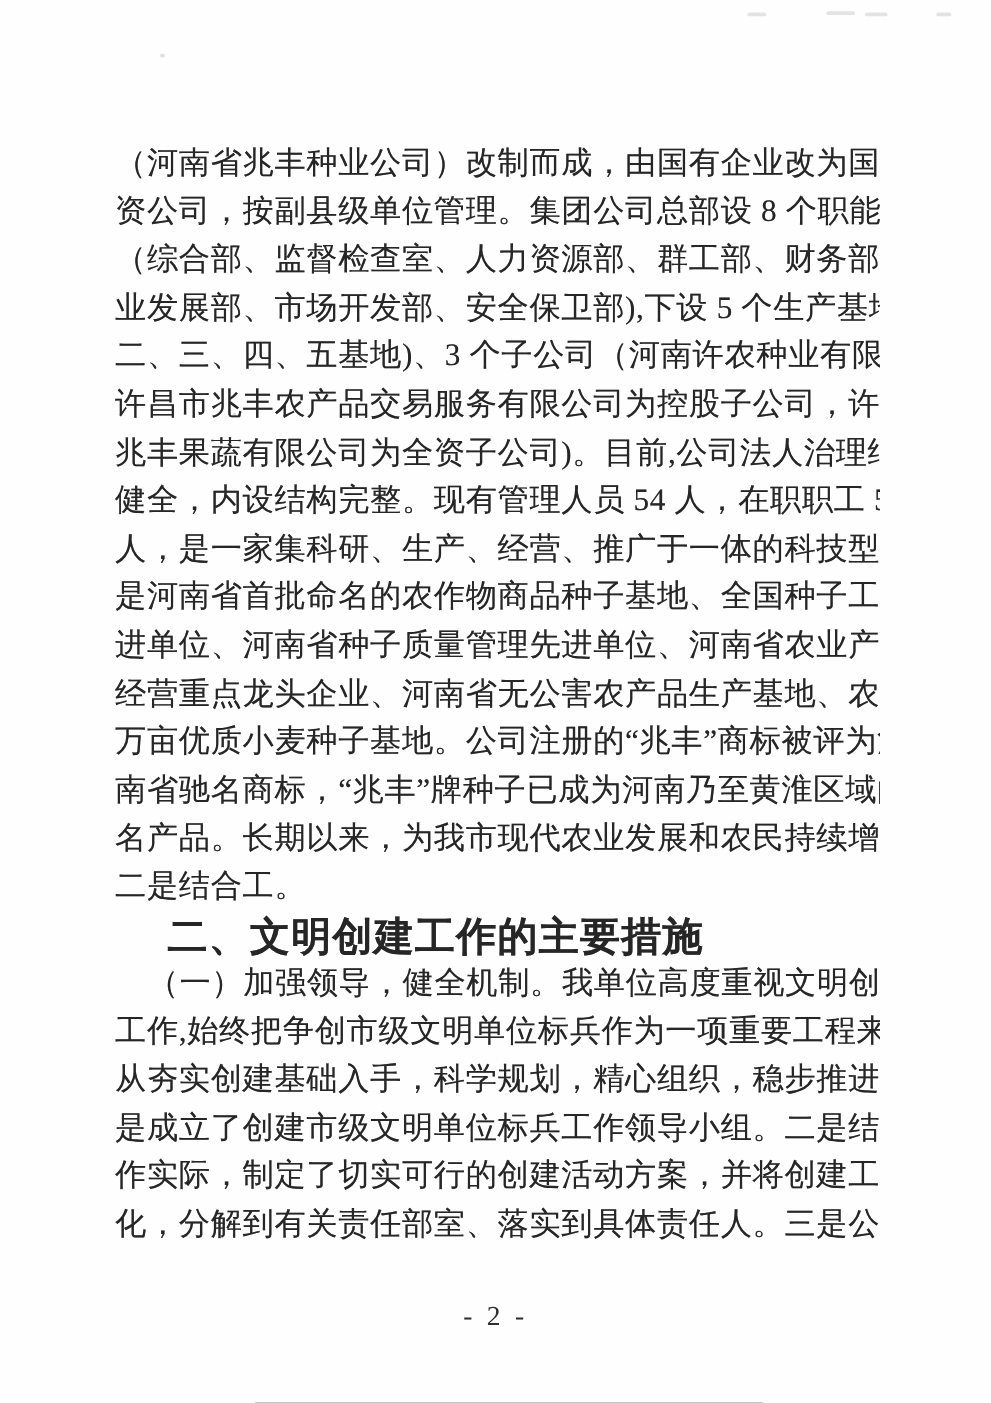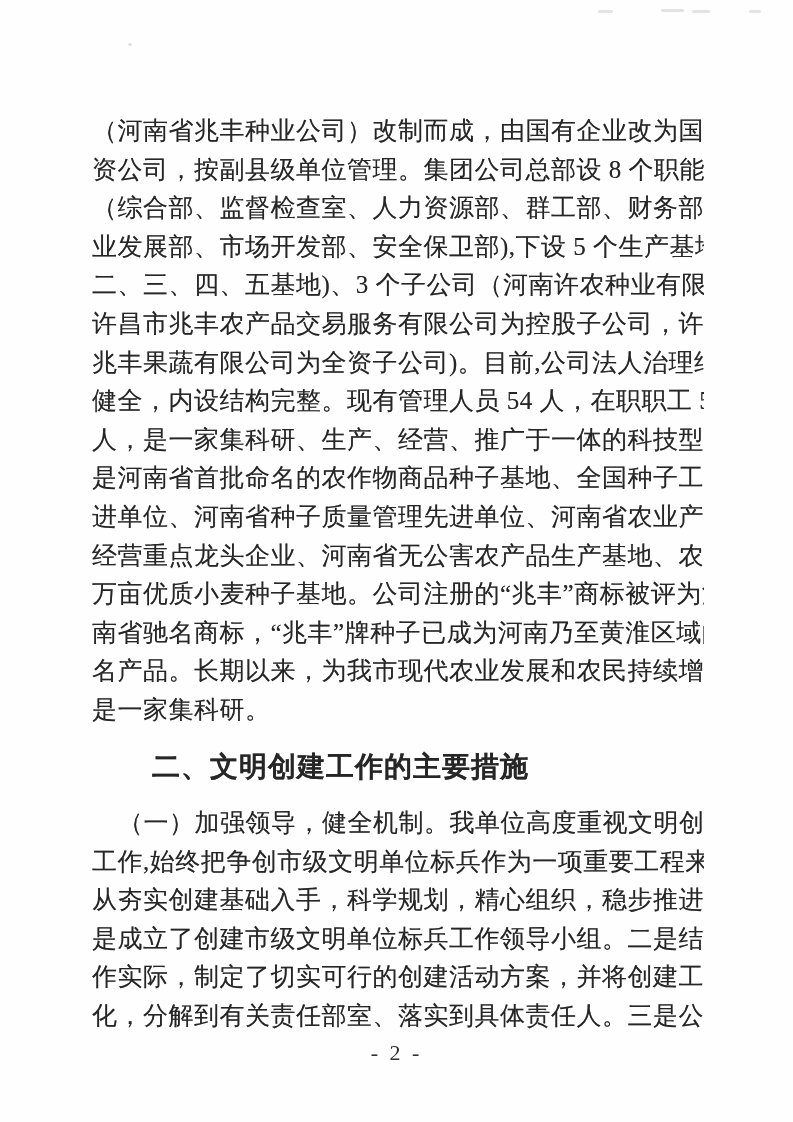--- a/index.html
+++ b/index.html
@@ -33,24 +33,24 @@
     white-space: nowrap;
     overflow: hidden;
     
     text-shadow: 0 0 0.5px rgba(40,40,40,0.45);
   }
   .line.short {
     text-align: left;
     text-align-last: left;
   }
   .section-heading {
-    margin: 18px;
+    margin: 0;
     height: 38.6px;
     line-height: 38.6px;
-    font-size: 28px;
+    font-size: 32px;
     font-weight: bold;
     letter-spacing: 1px;
     padding-left: 42px;
     text-shadow: 0 0 0.5px rgba(20,20,20,0.6);
   }
   .lead-line {
     text-indent: 26px;
   }
   .lead-bold {
     font-weight: normal;
@@ -105,21 +105,21 @@
         <div class="line">许昌市兆丰农产品交易服务有限公司为控股子公司，许昌市</div>
         <div class="line">兆丰果蔬有限公司为全资子公司)。目前,公司法人治理结构</div>
         <div class="line">健全，内设结构完整。现有管理人员 54 人，在职职工 596</div>
         <div class="line">人，是一家集科研、生产、经营、推广于一体的科技型公司，</div>
         <div class="line">是河南省首批命名的农作物商品种子基地、全国种子工作先</div>
         <div class="line">进单位、河南省种子质量管理先进单位、河南省农业产业化</div>
         <div class="line">经营重点龙头企业、河南省无公害农产品生产基地、农业部</div>
         <div class="line">万亩优质小麦种子基地。公司注册的“兆丰”商标被评为河</div>
         <div class="line">南省驰名商标，“兆丰”牌种子已成为河南乃至黄淮区域的知</div>
         <div class="line">名产品。长期以来，为我市现代农业发展和农民持续增收做</div>
-        <div class="line short">是一家集科研。</div>
+        <div class="line short">二是结合工。</div>
       </section>
 
     <h2 class="section-heading">二、文明创建工作的主要措施</h2>
 
     <section>
       <div class="line lead-line">
         <span class="lead-bold">（一）加强领导，健全机制。</span><span>我单位高度重视文明创建</span>
       </div>
       <div>
           <div class="line">工作,始终把争创市级文明单位标兵作为一项重要工程来抓，</div>

